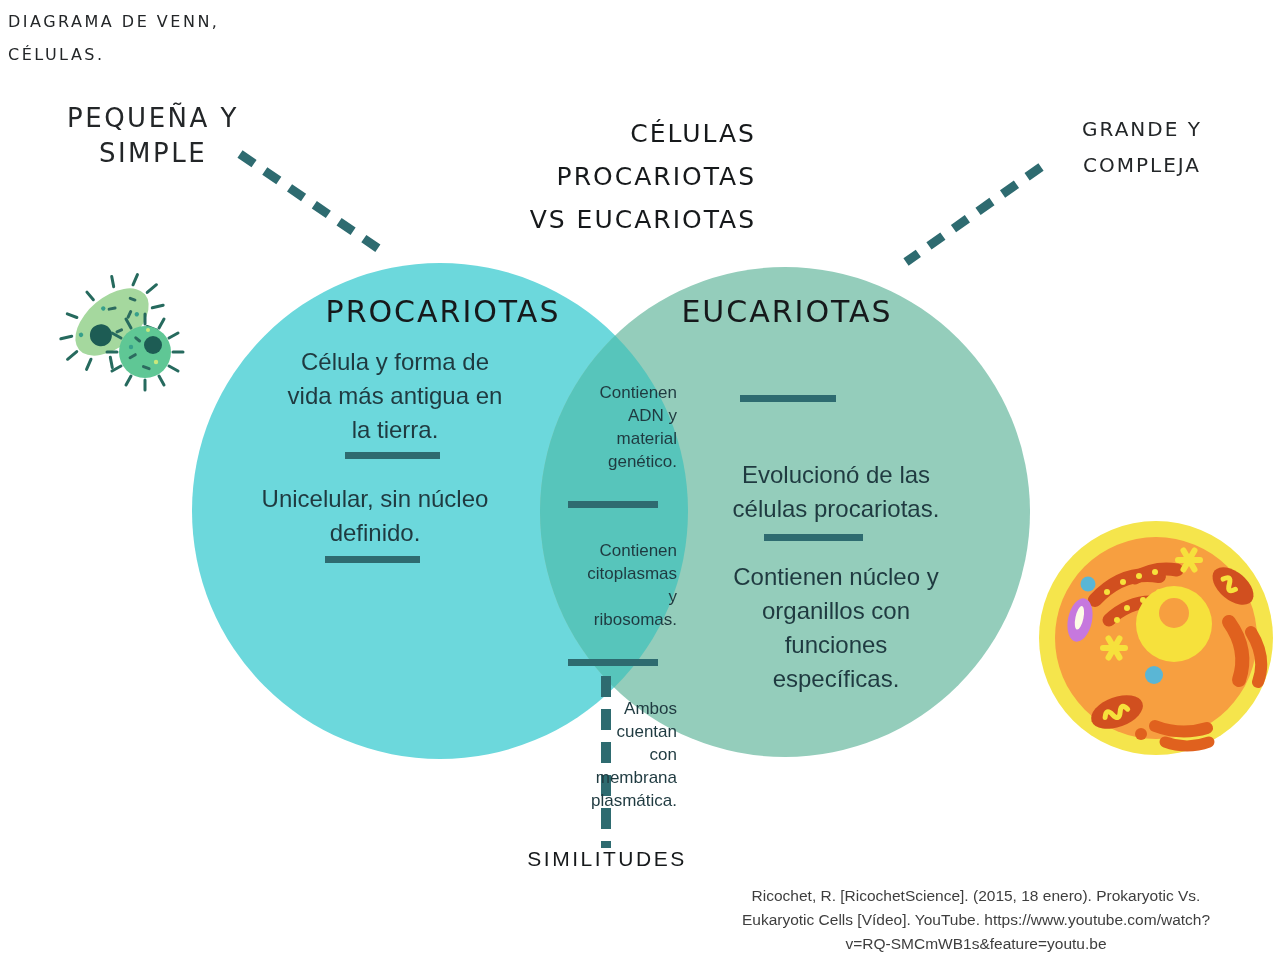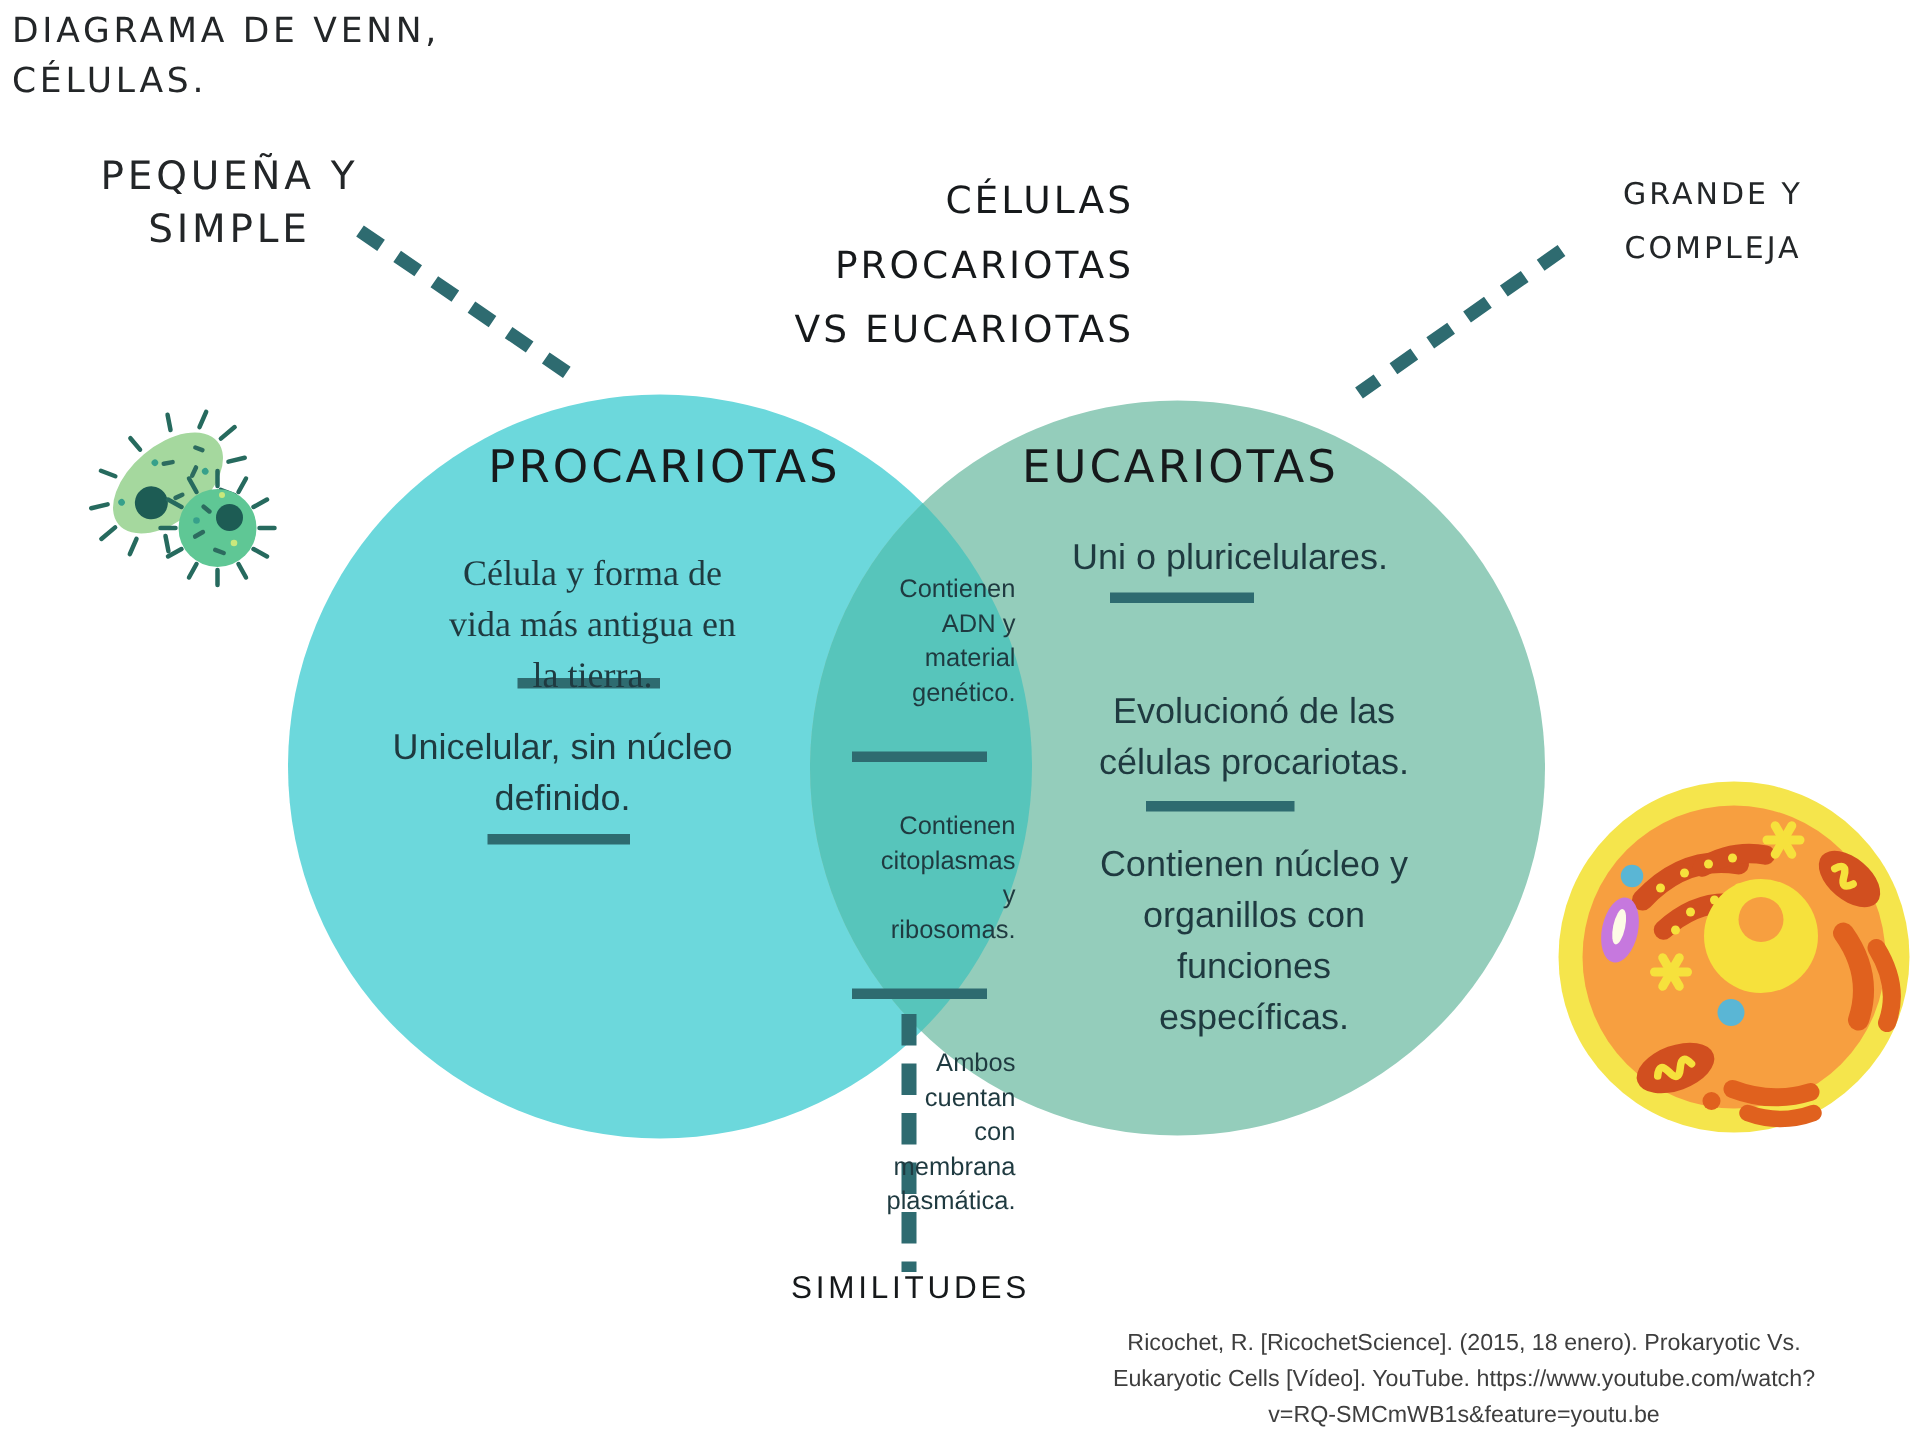--- a/index.html
+++ b/index.html
@@ -13,30 +13,30 @@
     --citation-ink:#3e3e3e;
   }
   html,body{margin:0;padding:0;background:#ffffff;}
   .stage{
     position:relative;width:1280px;height:960px;background:#ffffff;overflow:hidden;
     font-family:"Liberation Sans",sans-serif;
   }
   .bg{position:absolute;left:0;top:0;}
   .txt{position:absolute;white-space:pre-line;color:var(--body-ink);}
   .caps{font-family:"DejaVu Sans","Liberation Sans",sans-serif;color:var(--label-ink);}
-  .doc-title{left:8px;top:5px;width:360px;font-size:23px;line-height:33px;letter-spacing:2.5px;}
+  .doc-title{left:8px;top:5px;width:360px;font-size:16px;line-height:33px;letter-spacing:2.5px;}
   .label-left{left:55px;top:101px;width:196px;text-align:center;font-size:26px;line-height:35px;letter-spacing:2.5px;}
   .main-title{left:440px;top:112px;width:316px;text-align:right;font-size:25px;line-height:43px;letter-spacing:2px;color:var(--heading-ink);}
   .label-right{left:1053px;top:111px;width:178px;text-align:center;font-size:20px;line-height:36px;letter-spacing:2px;}
   .heading{position:absolute;top:294px;width:306px;text-align:center;font-size:30px;letter-spacing:2px;
     font-family:"DejaVu Sans","Liberation Sans",sans-serif;color:var(--heading-ink);}
   .heading.proc{left:290px;}
   .heading.euc{left:634px;}
   .body{font-size:24px;line-height:34px;text-align:center;}
-  .l0{left:275px;top:366px;width:240px;font-family:Liberation Serif, serif;}
+  .l0{left:275px;top:345px;width:240px;}
   .l1{left:255px;top:482px;width:240px;}
   .l2{left:277px;top:600px;width:240px;}
   .mid{left:549px;top:358px;width:128px;text-align:right;font-size:17px;line-height:23px;}
   .r0{left:704px;top:355px;width:232px;}
   .rblock{left:722px;top:424px;width:228px;}
   .similitudes{left:467px;top:847px;width:280px;text-align:center;font-size:21px;letter-spacing:2.5px;
     font-family:Liberation Sans, sans-serif;color:var(--heading-ink);}
   .citation{left:700px;top:884px;width:552px;text-align:center;font-size:15.5px;line-height:24px;color:var(--citation-ink);}
   .divider{position:absolute;height:7px;background:var(--accent-dark);}
   .d-l1{left:345px;top:452px;width:95px;}
@@ -223,21 +223,20 @@
 y
 ribosomas.</div>
     <div class="divider flow"></div>
     <div>Ambos
 cuentan
 con
 membrana
 plasmática.</div>
   </div>
 
-  <div class="txt body r0">Uni o pluricelulares.</div>
   <div class="txt body rblock">
     <div>Evolucionó de las
 células procariotas.</div>
     <div>Contienen núcleo y
 organillos con
 funciones
 específicas.</div>
   </div>
 
   <div class="txt similitudes">SIMILITUDES</div>

